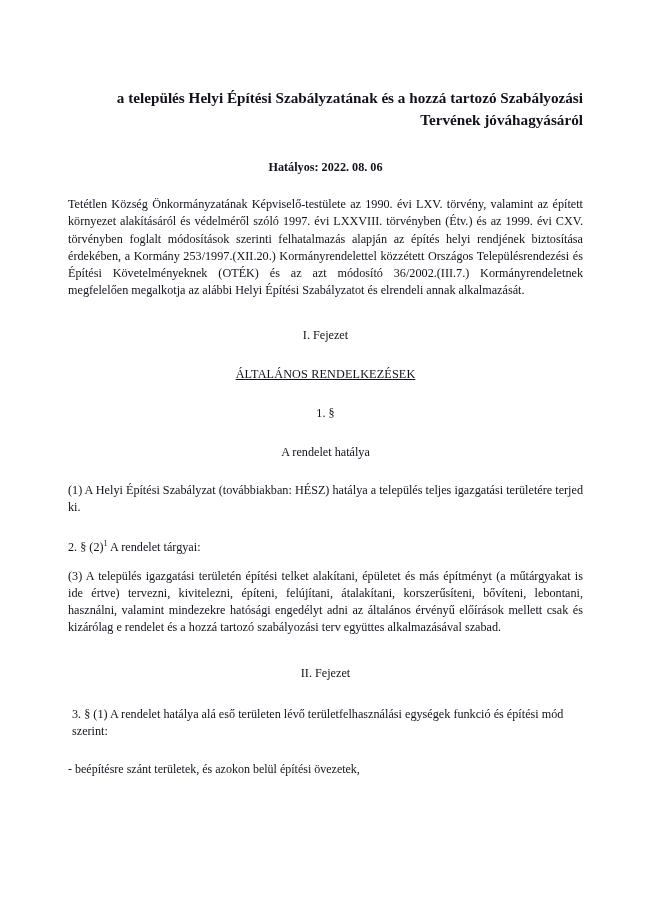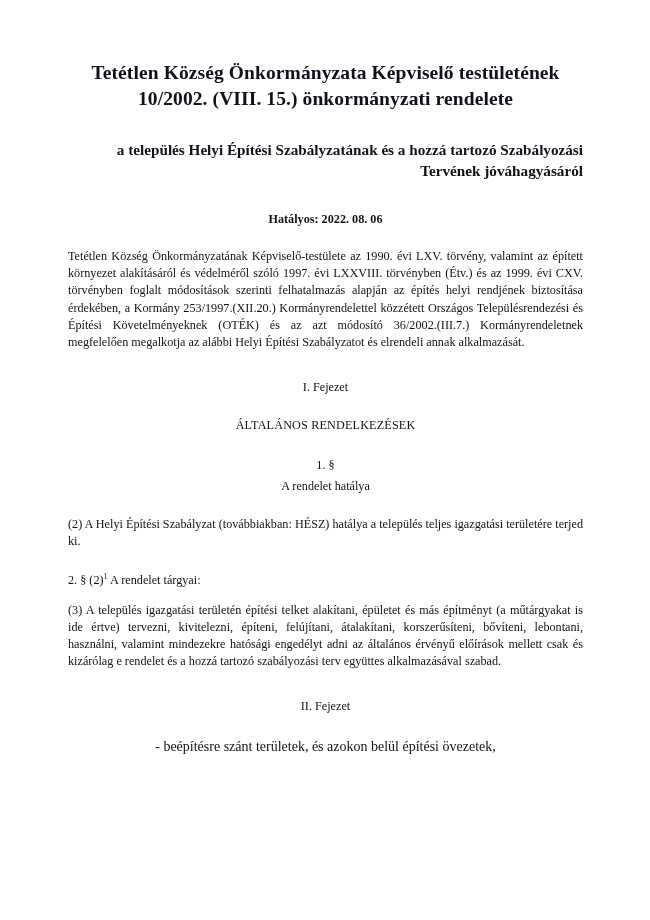--- a/index.html
+++ b/index.html
@@ -58,83 +58,84 @@
     text-align: center;
     margin: 21px 0 0 0;
     line-height: 1.41;
   }
   .chapter-label {
     margin-top: 28px;
   }
   .chapter-name {
     margin-top: 21px;
     letter-spacing: 0.15px;
+    text-decoration: underline;
   }
   .section-mark {
     margin-top: 22px;
   }
   .section-name {
-    margin-top: 4px;
+    margin-top: 22px;
   }
   .section-lead {
     font-size: 12.2px;
     text-align: left;
     margin: 22px 0 0 0;
     line-height: 1.41;
   }
   .section-lead-wide {
     margin-top: 24px;
     padding: 0 4px;
   }
   .list-block {
-    font-size: 14px;
+    font-size: 12px;
     line-height: 1.41;
     margin: 21px 0 16px 0;
-    text-align: center;
+    text-align: left;
   }
   .list-block .list-item {
     display: block;
   }
   sup {
     font-size: 0.68em;
     vertical-align: super;
     line-height: 0;
   }
 </style>
 </head>
 <body>
 
 <div class="page">
 
-  <h1 class="doc-title">Tetétlen Község Önkormányzata Képviselő testületének 10/2002. (VIII. 15.) önkormányzati rendelete</h1>
 
   <h2 class="doc-subtitle">a település Helyi Építési Szabályzatának és a hozzá tartozó Szabályozási Tervének jóváhagyásáról</h2>
 
   <div class="effective-date">Hatályos: 2022. 08. 06</div>
 
   <p class="body-para">Tetétlen Község Önkormányzatának Képviselő-testülete az 1990. évi LXV. törvény, valamint az épített környezet alakításáról és védelméről szóló 1997. évi LXXVIII. törvényben (Étv.) és az 1999. évi CXV. törvényben foglalt módosítások szerinti felhatalmazás alapján az építés helyi rendjének biztosítása érdekében, a Kormány 253/1997.(XII.20.) Kormányrendelettel közzétett Országos Településrendezési és Építési Követelményeknek (OTÉK) és az azt módosító 36/2002.(III.7.) Kormányrendeletnek megfelelően megalkotja az alábbi Helyi Építési Szabályzatot és elrendeli annak alkalmazását.</p>
 
   <div class="chapter-heading chapter-label">I. Fejezet</div>
 
   <div class="chapter-heading chapter-name">ÁLTALÁNOS RENDELKEZÉSEK</div>
 
   <div class="chapter-heading section-mark">1. §</div>
 
   <div class="chapter-heading section-name">A rendelet hatálya</div>
 
-  <p class="body-para">(2) A Helyi Építési Szabályzat (továbbiakban: HÉSZ) hatálya a település teljes igazgatási területére terjed ki.</p>
+  <p class="body-para">(1) A Helyi Építési Szabályzat (továbbiakban: HÉSZ) hatálya a település teljes igazgatási területére terjed ki.</p>
 
   <div class="section-lead">
     <span>2. § (2)</span><sup>1</sup><span> A rendelet tárgyai:</span>
   </div>
 
 
   <p class="body-para tight">(3) A település igazgatási területén építési telket alakítani, épületet és más építményt (a műtárgyakat is ide értve) tervezni, kivitelezni, építeni, felújítani, átalakítani, korszerűsíteni, bővíteni, lebontani, használni, valamint mindezekre hatósági engedélyt adni az általános érvényű előírások mellett csak és kizárólag e rendelet és a hozzá tartozó szabályozási terv együttes alkalmazásával szabad.</p>
 
   <div class="chapter-heading chapter-label">II. Fejezet</div>
 
 
+  <div class="section-lead section-lead-wide">3. § (1) A rendelet hatálya alá eső területen lévő területfelhasználási egységek funkció és építési mód szerint:</div>
 
   <div class="list-block">
     <span class="list-item">- beépítésre szánt területek, és azokon belül építési övezetek,</span>
   </div>
 
 </div>
 
 </body></html>

